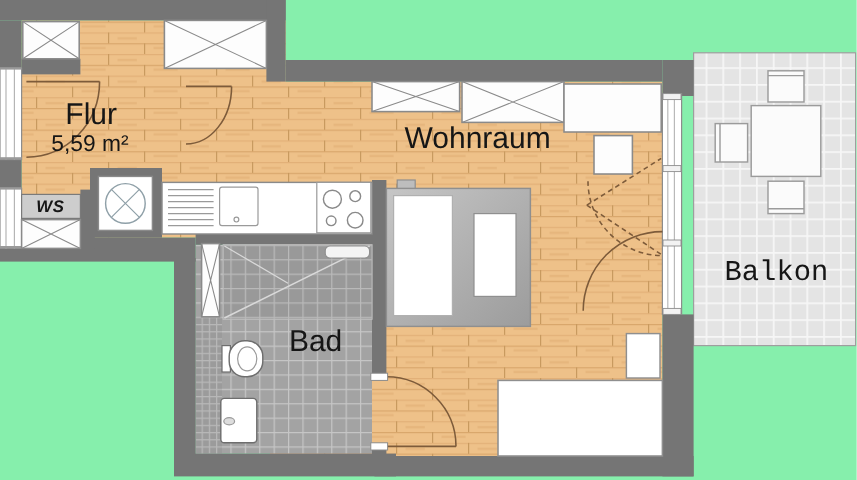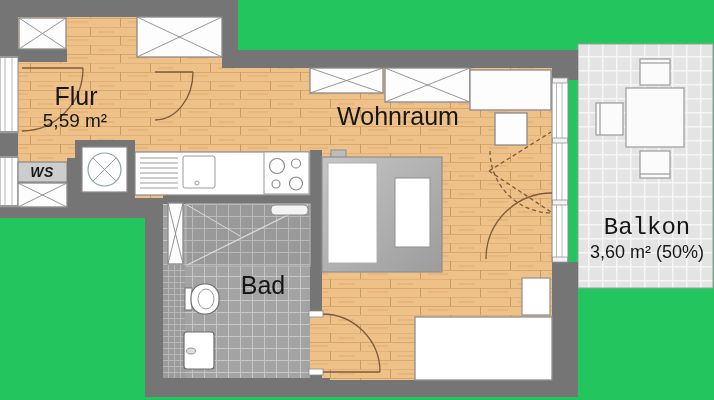--- a/index.html
+++ b/index.html
@@ -1,19 +1,19 @@
 <!DOCTYPE html>
 <html><head>
 <meta charset="utf-8">
 <style>
   html,body{margin:0;padding:0;background:#ffffff;}
   .plan{
     position:relative;
     width:714px;height:400px;
-    background:#22c55e;
+    background:#86efac;
     font-family:"Liberation Sans", sans-serif;
     overflow:hidden;
   }
   .plan svg{position:absolute;left:0;top:0;}
   .lbl{
     position:absolute;
     transform:translate(-50%,-50%);
     color:#161616;
     white-space:nowrap;
     line-height:1;
@@ -223,16 +223,15 @@
 </svg>
 
   <div class="lbl room-name" style="left:76px;top:96px;">Flur</div>
   <div class="lbl room-area" style="left:75px;top:120px;">5,59 m²</div>
 
   <div class="lbl room-name" style="left:398px;top:116px;">Wohnraum</div>
 
   <div class="lbl room-name" style="left:263px;top:285px;">Bad</div>
 
   <div class="lbl ter-name" style="left:647px;top:228px;font-family:Liberation Mono, monospace;">Balkon</div>
-  <div class="lbl ter-area" style="left:647px;top:252px;">3,60 m² (50%)</div>
 
   <div class="lbl ws-lbl" style="left:42px;top:172px;">WS</div>
 </div>
 
 </body></html>

